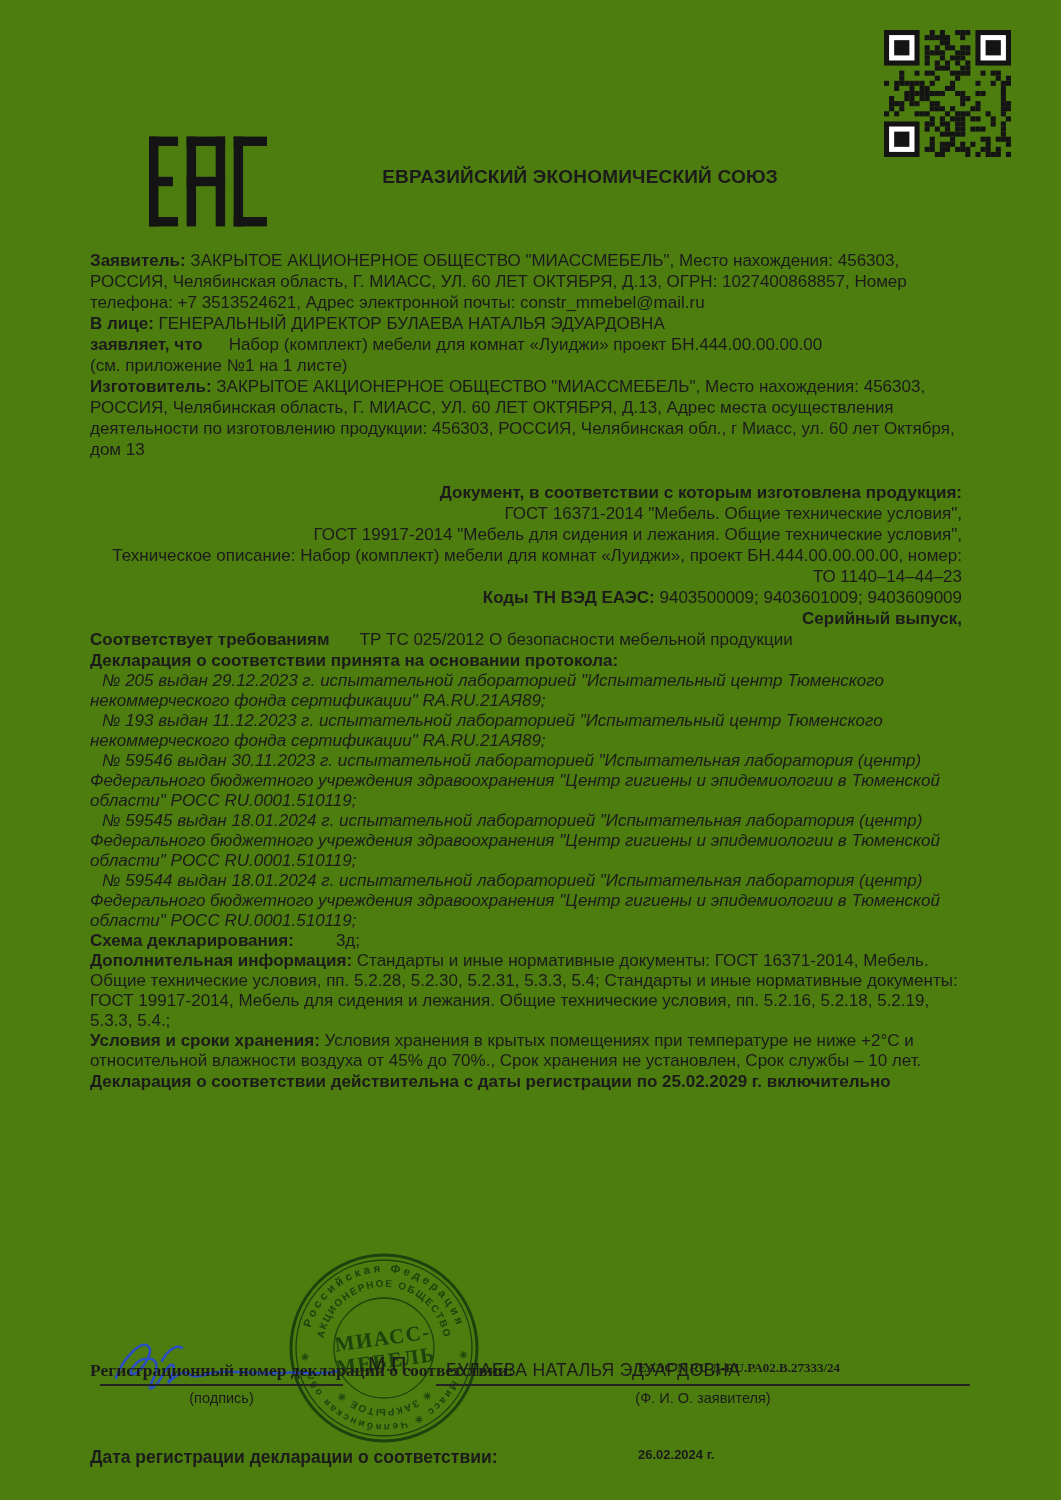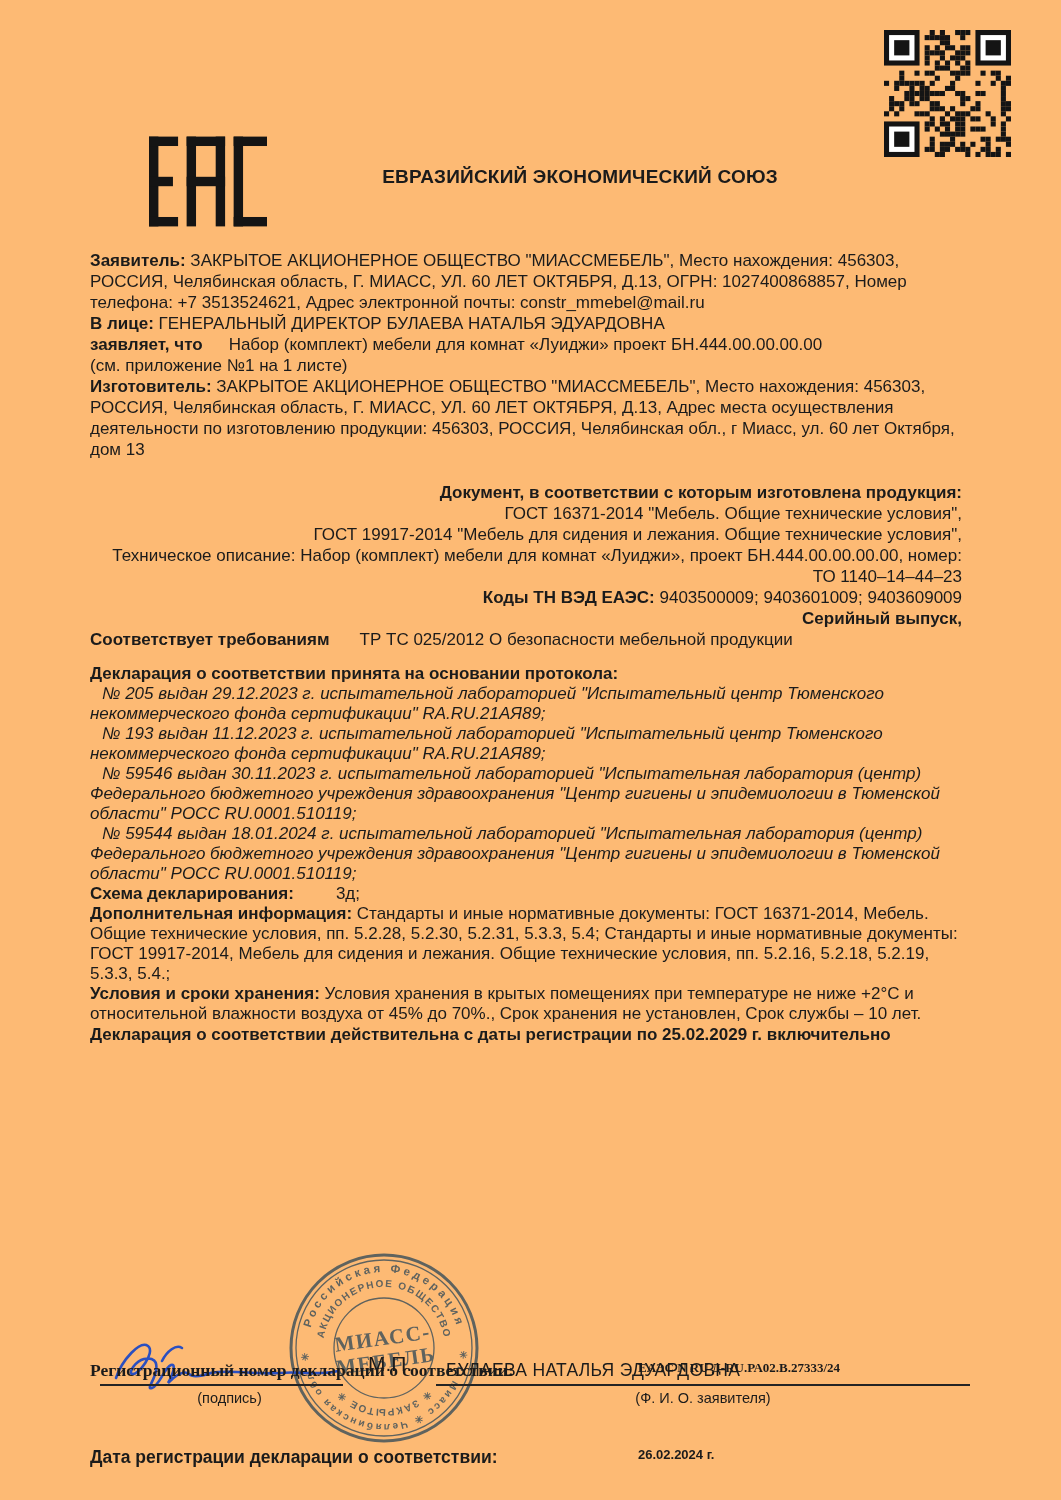--- a/index.html
+++ b/index.html
@@ -2,21 +2,21 @@
 <html lang="ru"><head>
 <meta charset="utf-8">
 <title>Декларация о соответствии</title>
 <style>
   * { box-sizing: border-box; }
   html, body { margin: 0; padding: 0; background: #e8e8e6; }
   .page {
     position: relative;
     width: 1061px; height: 1500px;
     margin: 0 auto;
-    background: #fdba74;
+    background: #4d7c0f;
     font-family: "Liberation Sans", sans-serif;
     color: #1b1b1b;
     overflow: hidden;
   }
   
   .hdr { position: relative; height: 250px; }
   .eac-logo { position: absolute; left: 149px; top: 131px; width: 118px; height: 106px; }
   .qr { position: absolute; left: 884px; top: 30px; width: 127px; height: 127px; }
   .title-1, .title-2 {
     position: absolute; left: 250px; width: 660px; text-align: center;
@@ -27,42 +27,42 @@
   
   .content { padding: 0 99px 0 90px; font-size: 17px; line-height: 21px; }
   .content p { margin: 0; }
   b { font-weight: bold; }
   .sec-applicant     { margin-top: 0; }
   .sec-person        { margin-top: 32px; }
   .sec-declares      { margin-top: 9px; }
   .sec-manufacturer  { margin-top: 20px; }
   .sec-docs          { margin-top: 22px; text-align: right; }
   .sec-compliance    { margin-top: 15px; }
-  .sec-protocols     { margin-top: 14px; line-height: 20px; }
+  .sec-protocols     { margin-top: 1px; line-height: 20px; }
   .sec-protocols p.proto { text-indent: 12px; font-style: italic; }
   .sec-scheme        { margin-top: 2px; }
   .sec-addinfo       { margin-top: 16px; line-height: 20px; }
   .sec-storage       { margin-top: 0; line-height: 20px; }
   .sec-validity      { margin-top: 14px; font-weight: bold; }
   .gap-s  { display: inline-block; width: 26px; }
   .gap-m  { display: inline-block; width: 30px; }
   .gap-l  { display: inline-block; width: 42px; }
   
   .stamp {
     position: absolute; left: 288px; top: 1252px; width: 192px; height: 192px;
     opacity: .82; mix-blend-mode: multiply;
   }
   .signature-svg { position: absolute; left: 110px; top: 1330px; width: 235px; height: 66px; }
   .mp-label { position: absolute; left: 368px; top: 1352px; font-weight: normal; font-size: 21px; text-align: right; }
   .fio-name { position: absolute; left: 446px; top: 1360px; font-size: 17.5px; letter-spacing: .3px; }
   .rule { position: absolute; border-top: 2px solid #242424; height: 0; }
   .rule-left  { left: 100px; top: 1384px; width: 243px; }
   .rule-right { left: 436px; top: 1384px; width: 534px; }
   .caption { position: absolute; top: 1390px; text-align: center; font-size: 14.5px; }
-  .caption-left  { left: 108px; width: 243px; }
+  .caption-left  { left: 100px; width: 243px; }
   .caption-right { left: 436px; width: 534px; }
   .reg-row-label { position: absolute; left: 90px; font-weight: bold; font-size: 17.5px; }
   .reg-row-value { position: absolute; left: 638px; font-weight: bold; font-size: 13px; }
   .row-regnum { top: 1360px; font-family: Liberation Serif, serif; }
   .row-regdate { top: 1447px; }
   
   .stamp text { font-family: "Liberation Sans", sans-serif; }
   .stamp .center-t { font-family: "Liberation Serif", serif; font-weight: bold; }
 </style>
 </head>
@@ -326,20 +326,21 @@
       <p><b>Серийный выпуск,</b></p>
     </div>
 
     <p class="sec-compliance"><b>Соответствует требованиям</b><span class="gap-m"></span><span>ТР ТС 025/2012 О безопасности мебельной продукции</span></p>
 
     <div class="sec-protocols">
       <p><b>Декларация о соответствии принята на основании протокола:</b></p>
       <p class="proto">№ 205 выдан 29.12.2023 г. испытательной лабораторией "Испытательный центр Тюменского некоммерческого фонда сертификации" RA.RU.21АЯ89;</p>
       <p class="proto">№ 193 выдан 11.12.2023 г. испытательной лабораторией "Испытательный центр Тюменского некоммерческого фонда сертификации" RA.RU.21АЯ89;</p>
       <p class="proto">№ 59546 выдан 30.11.2023 г. испытательной лабораторией "Испытательная лаборатория (центр) Федерального бюджетного учреждения здравоохранения "Центр гигиены и эпидемиологии в Тюменской области" РОСС RU.0001.510119;</p>
+      <p class="proto">№ 59545 выдан 18.01.2024 г. испытательной лабораторией "Испытательная лаборатория (центр) Федерального бюджетного учреждения здравоохранения "Центр гигиены и эпидемиологии в Тюменской области" РОСС RU.0001.510119;</p>
       <p class="proto">№ 59544 выдан 18.01.2024 г. испытательной лабораторией "Испытательная лаборатория (центр) Федерального бюджетного учреждения здравоохранения "Центр гигиены и эпидемиологии в Тюменской области" РОСС RU.0001.510119;</p>
       <p class="sec-scheme"><b>Схема декларирования:</b><span class="gap-l"></span><span>3д;</span></p>
     </div>
 
     <p class="sec-addinfo"><b>Дополнительная информация:</b> <span>Стандарты и иные нормативные документы: ГОСТ 16371-2014, Мебель. Общие технические условия, пп. 5.2.28, 5.2.30, 5.2.31, 5.3.3, 5.4; Стандарты и иные нормативные документы: ГОСТ 19917-2014, Мебель для сидения и лежания. Общие технические условия, пп. 5.2.16, 5.2.18, 5.2.19, 5.3.3, 5.4.;</span></p>
 
     <p class="sec-storage"><b>Условия и сроки хранения:</b> <span>Условия хранения в крытых помещениях при температуре не ниже +2°С и относительной влажности воздуха от 45% до 70%., Срок хранения не установлен, Срок службы – 10 лет.</span></p>
 
     <p class="sec-validity">Декларация о соответствии действительна с даты регистрации по 25.02.2029 г. включительно</p>
   </div>

